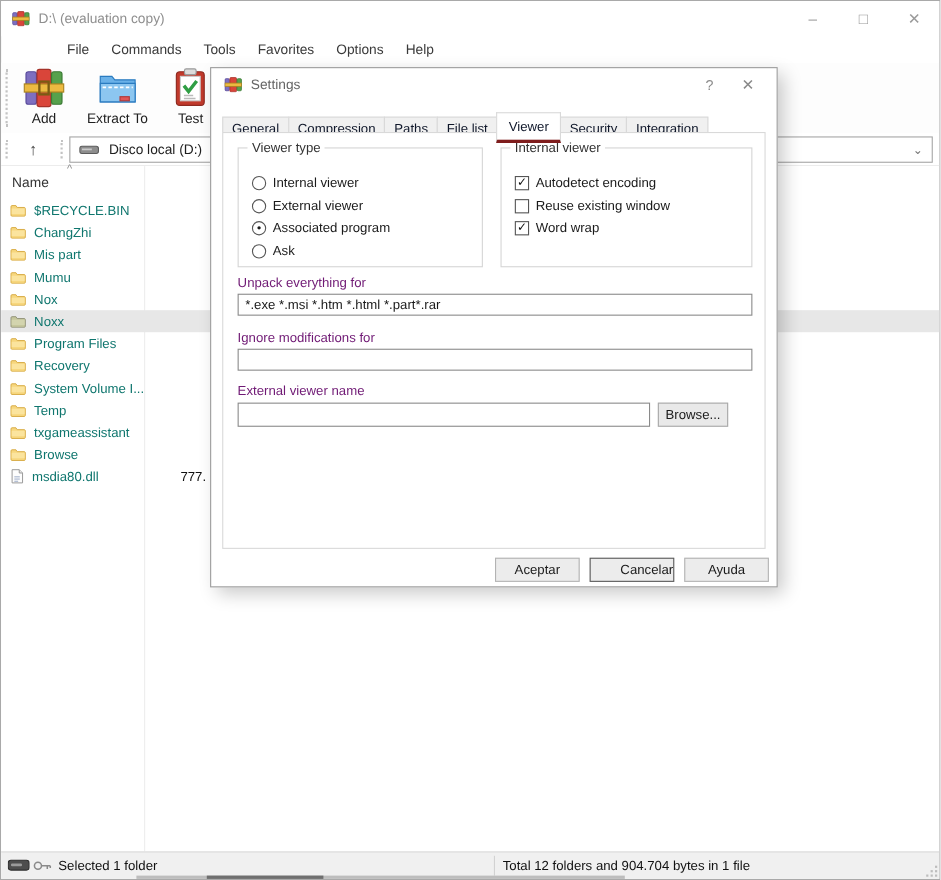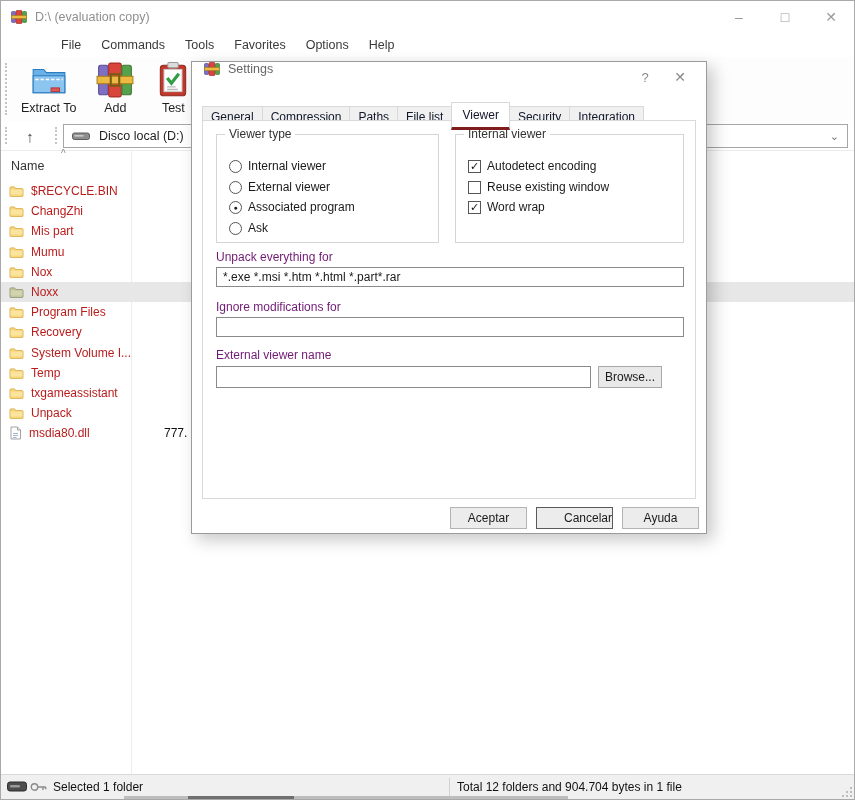--- a/index.html
+++ b/index.html
@@ -39,39 +39,39 @@
   .addr-chevron { position:absolute; right:8px; color:#777; font-size:11px; }
 
   
   .listpane { position:absolute; top:150px; left:0; right:0; bottom:25px; background:#fff; }
   .col-line { position:absolute; left:130px; top:0; bottom:0; width:1px; background:#ededed; }
   .list-header-name { position:absolute; left:10px; top:8px; font-size:12.5px; color:#333; }
   .sort-chevron { position:absolute; left:60px; top:-3px; font-size:10px; color:#8a8a8a; }
   .row { position:absolute; left:0; right:0; height:20px; display:flex; align-items:center;
          padding-left:8px; }
   .row.sel { background:#e7e7e7; }
-  .fname { font-size:12px; color:#b91c1c; margin-left:7px; white-space:nowrap; }
+  .fname { font-size:12px; color:#0f766e; margin-left:7px; white-space:nowrap; }
   .fsize { position:absolute; left:163px; font-size:12px; color:#111; }
 
   
   .statusbar { position:absolute; left:0; right:0; bottom:0; height:25px; background:#f0f0f0;
                border-top:1px solid #d9d9d9; }
   .sb-ico { position:absolute; top:6px; }
   .sb-text { position:absolute; top:5px; font-size:12px; color:#111; }
   .sb-sep { position:absolute; top:3px; bottom:3px; width:1px; background:#d2d2d2; }
 
   .bg-sliver { position:absolute; left:123px; bottom:0; width:444px; height:3px;
                background:#bdbdbd; z-index:30; }
   .bg-sliver-dark { position:absolute; left:64px; top:0; width:106px; height:3px; background:#6f6f6f; }
 
   
   .dialog { position:absolute; left:190px; top:60px; width:516px; height:473px; background:#fff;
             border:1px solid #9b9b9b; box-shadow:6px 6px 16px rgba(0,0,0,0.22); z-index:10; }
   .dlg-titlebar { position:absolute; top:0; left:0; right:0; height:30px; display:flex;
-                  padding-left:12px; }
+                  align-items:center; padding-left:12px; }
   .dlg-title { font-size:12.5px; color:#666; margin-left:8px; }
   .dlg-ctrl { position:absolute; top:0; height:30px; display:flex; align-items:center;
               justify-content:center; color:#8a8a8a; font-size:13px; }
   .dlg-help { right:46px; width:30px; }
   .dlg-close { right:8px; width:36px; font-size:14px; }
 
   .tabs { position:absolute; left:10px; top:39px; display:flex; align-items:flex-end; }
   .tab { padding:3px 8px 4px; font-size:12px; color:#0f172a; background:#f0f0f0;
          border:1px solid #d9d9d9; margin-right:-1px; position:relative;text-align:right; }
   .tab.active { background:#fff; padding:5px 10px 5px; top:1px; border-bottom:3px solid #7f1d1d;
@@ -195,29 +195,29 @@
     <span class="menu-item">Favorites</span>
     <span class="menu-item">Options</span>
     <span class="menu-item">Help</span>
   </div>
 
   <div class="toolbar">
     <div class="grip-v" style="left:4px"></div>
     <div class="tool-buttons">
       <div class="tool-btn">
         <svg width="38" height="38">
+            <use href="#sym-add"></use>
+          </svg>
+        <span class="lbl">Add</span>
+      </div>
+      <div class="tool-btn">
+        <svg width="38" height="38">
             <use href="#sym-extract"></use>
           </svg>
         <span class="lbl">Extract To</span>
-      </div>
-      <div class="tool-btn">
-        <svg width="38" height="38">
-            <use href="#sym-add"></use>
-          </svg>
-        <span class="lbl">Add</span>
       </div>
       <div class="tool-btn">
         <svg width="38" height="38">
             <use href="#sym-test"></use>
           </svg>
         <span class="lbl">Test</span>
       </div>
     </div>
   </div>
 
@@ -302,21 +302,21 @@
     <div class="row" style="top:232px">
         <svg width="15" height="12">
           <use href="#sym-folder"></use>
         </svg>
         <span class="fname">txgameassistant</span>
       </div>
     <div class="row" style="top:252px">
         <svg width="15" height="12">
           <use href="#sym-folder"></use>
         </svg>
-        <span class="fname">Unpack</span>
+        <span class="fname">Browse</span>
       </div>
     <div class="row" style="top:272px">
         <svg width="13" height="14">
           <use href="#sym-file"></use>
         </svg>
         <span class="fname">msdia80.dll</span>
         <span class="fsize">777.</span>
       </div>
   </div>
 

